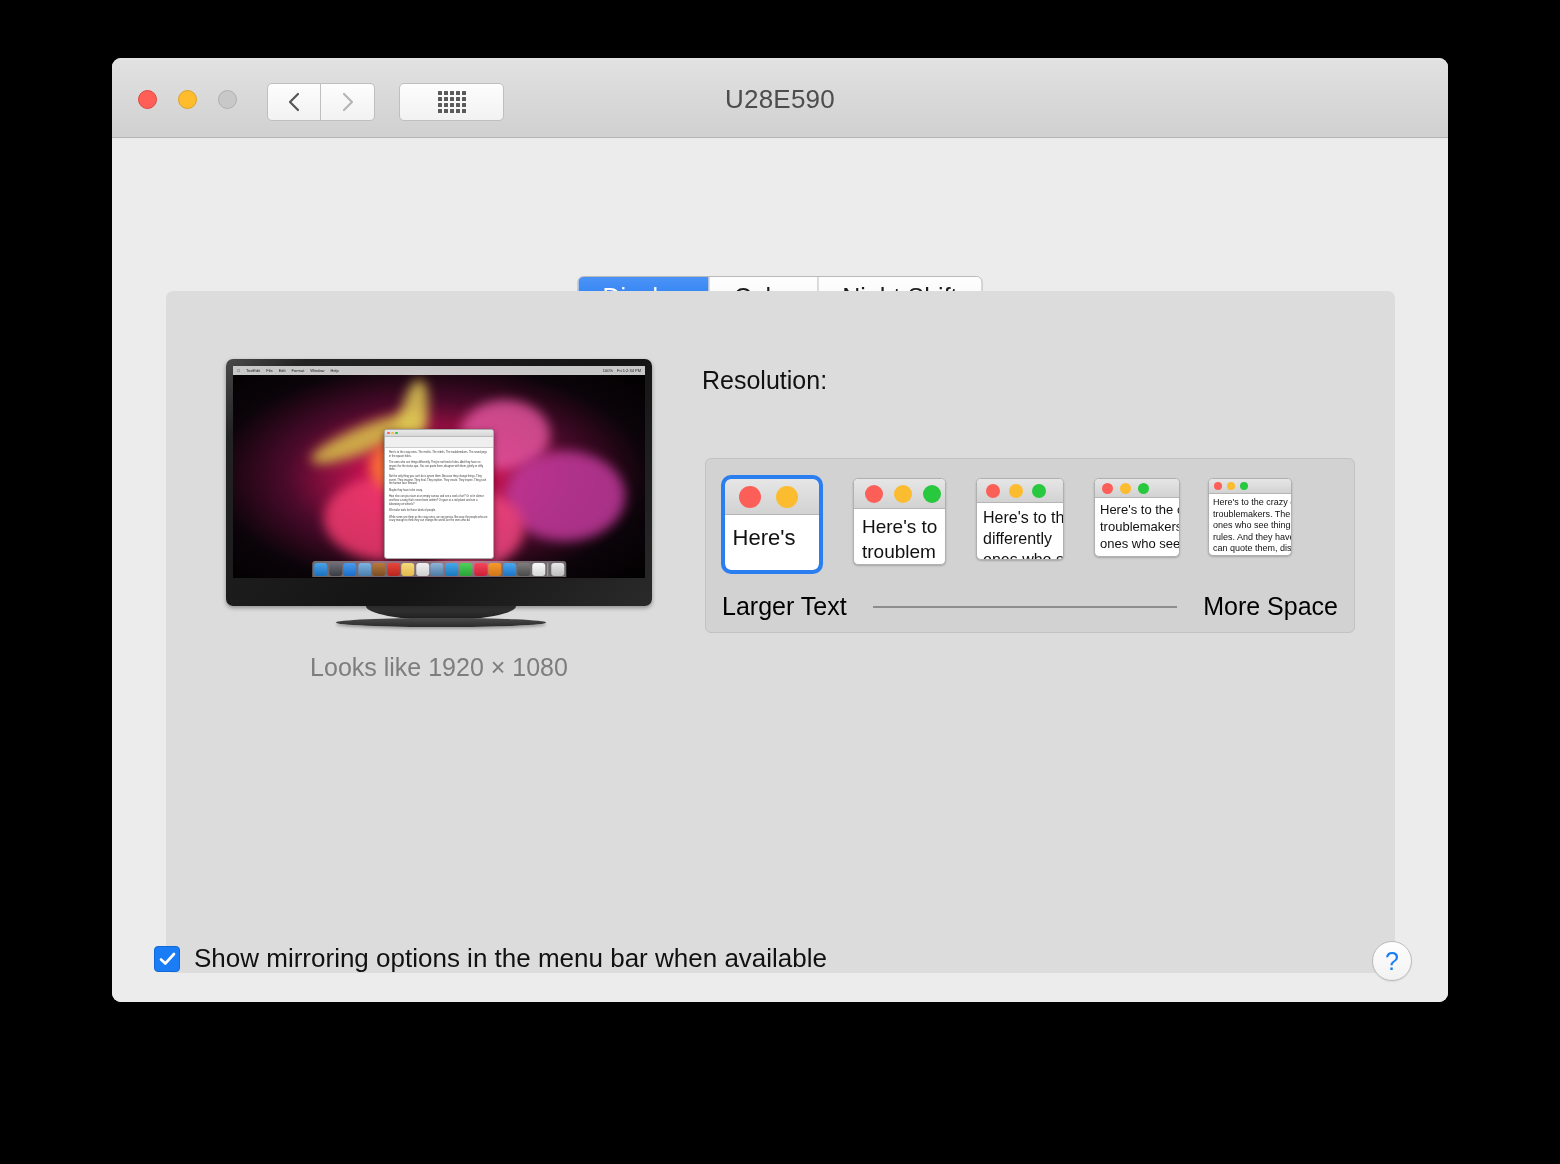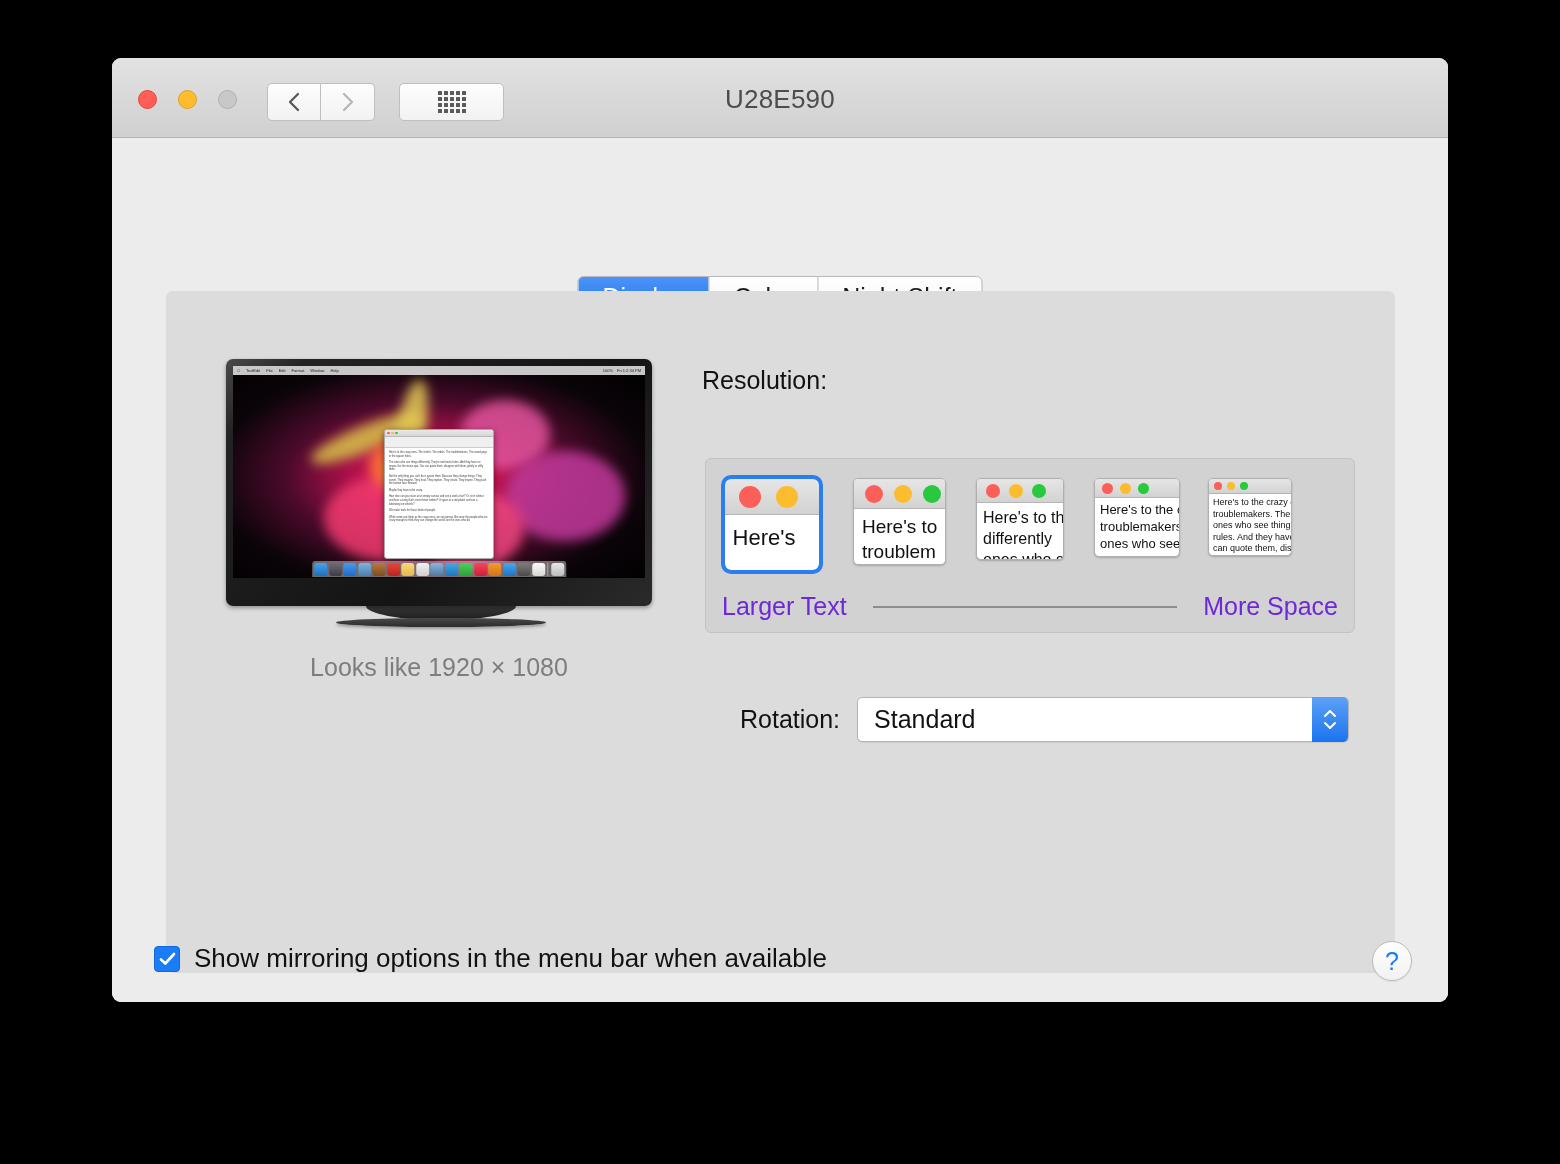--- a/index.html
+++ b/index.html
@@ -343,21 +343,21 @@
 
   .dot-red    { background: #fc5f57; }
   .dot-yellow { background: #fcbc2f; }
   .dot-green  { background: #28c83f; }
 
   #slider-row {
     position: absolute;
     left: 16px; right: 16px; bottom: 11px;
     display: flex; align-items: center;
   }
-  #slider-row .lbl { font-size: 25px; color: #6d28d9; }
+  #slider-row .lbl { font-size: 25px; color: #000000; }
   #slider-track {
     flex: 1;
     height: 2px;
     background: #8d8d8d;
     margin: 0 26px;
   }
 
   
   #rotation-row {
     position: absolute;
@@ -627,34 +627,20 @@
           </div>
         </div>
 
         <div id="slider-row">
           <span class="lbl">Larger Text</span>
           <span id="slider-track"></span>
           <span class="lbl">More Space</span>
         </div>
       </div>
 
-      <div id="rotation-row">
-        <span id="rotation-label">Rotation:</span>
-        <div id="rotation-select">
-          <div id="rotation-value">Standard</div>
-          <div id="stepper">
-            <svg width="16" height="9" viewBox="0 0 16 9">
-              <polyline points="3,7 8,2 13,7" fill="none" stroke="#fff" stroke-width="2" stroke-linecap="round" stroke-linejoin="round"></polyline>
-            </svg>
-            <svg width="16" height="9" viewBox="0 0 16 9">
-              <polyline points="3,2 8,7 13,2" fill="none" stroke="#fff" stroke-width="2" stroke-linecap="round" stroke-linejoin="round"></polyline>
-            </svg>
-          </div>
-        </div>
-      </div>
 
     </div>
 
     <div id="footer-check">
       <span id="checkbox">
         <svg width="17" height="14" viewBox="0 0 17 14">
           <polyline points="2,7.5 6.3,11.5 15,2" fill="none" stroke="#fff" stroke-width="2.6" stroke-linecap="round" stroke-linejoin="round"></polyline>
         </svg>
       </span>
       <span class="lbl">Show mirroring options in the menu bar when available</span>

